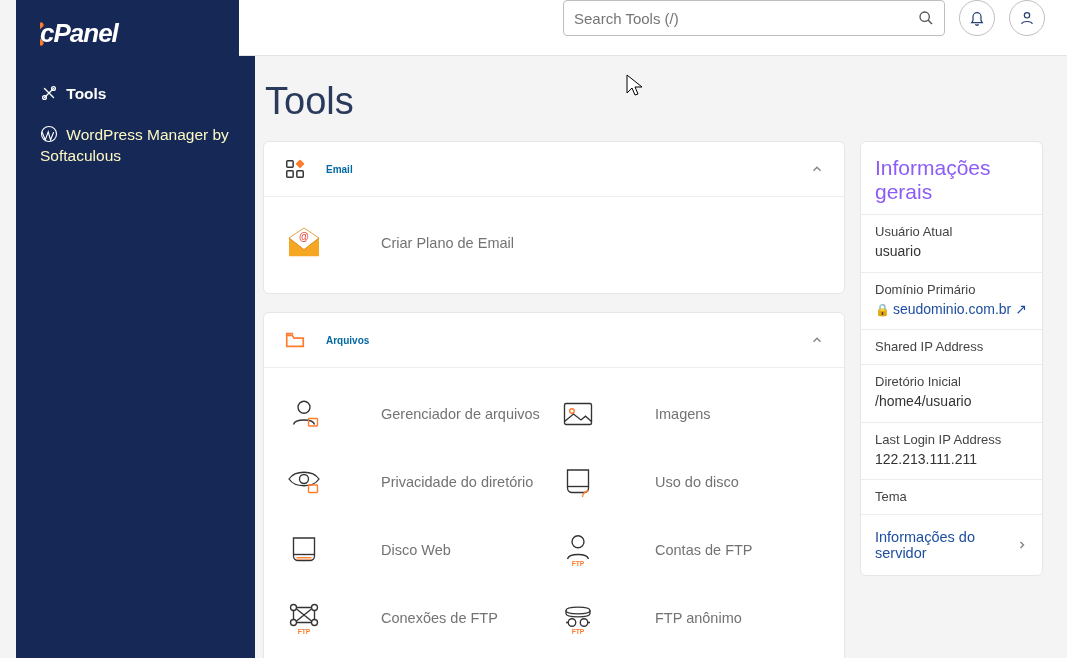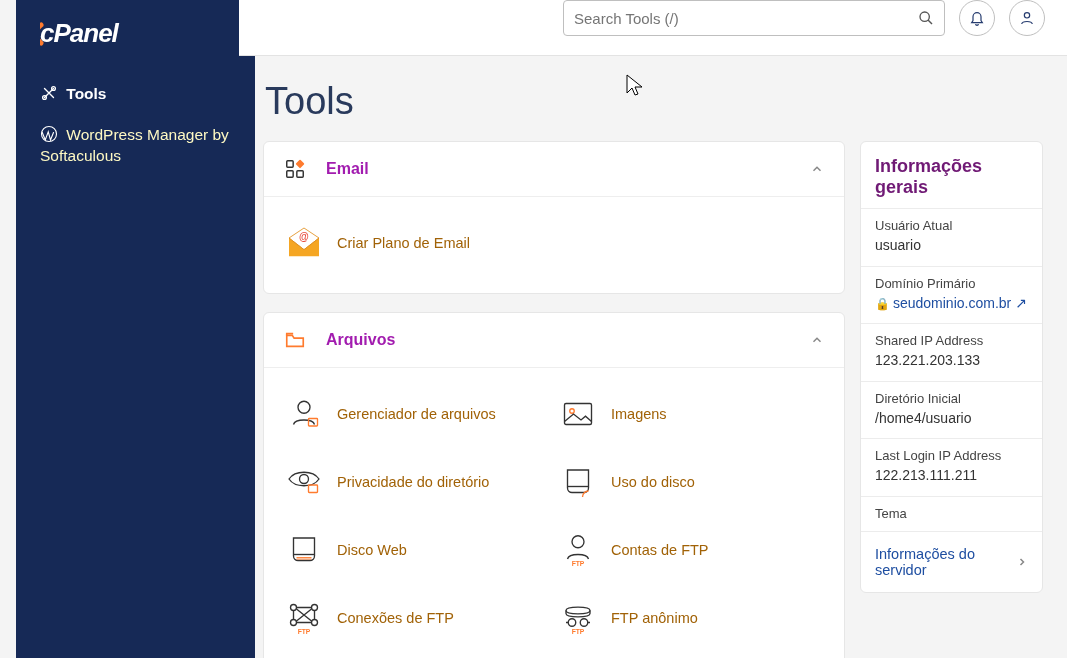--- a/index.html
+++ b/index.html
@@ -14,31 +14,31 @@
   .search-wrap input { flex: 1; border: 0; outline: 0; font-size: 15px; color: #555; background: transparent; }
   .icon-btn { width: 36px; height: 36px; border: 1px solid #bfbfbf; border-radius: 50%; margin-left: 14px; display: flex; align-items: center; justify-content: center; color: #263c6f; cursor: pointer; }
 
   .main { position: absolute; left: 239px; top: 56px; right: 0; bottom: 0; overflow: hidden; }
   .page-title { font-size: 38px; color: #293a5c; padding: 24px 26px 18px; font-weight: 400; }
   .content { display: flex; gap: 15px; padding: 0 24px; }
   .col-left { flex: 1; min-width: 0; }
   .col-right { width: 183px; }
 
   .panel { background: #fff; border: 1px solid #e6e6e6; border-radius: 6px; margin-bottom: 18px; }
-  .panel-h { display: flex; align-items: center; padding: 16px 20px; font-size: 16px; font-weight: 600; color: #a21caf; border-bottom: 1px solid #eee; }
+  .panel-h { display: flex; align-items: center; padding: 16px 20px; font-size: 10px; font-weight: 600; color: #0369a1; border-bottom: 1px solid #eee; }
   .panel-h .hi { width: 28px; margin-right: 14px; display: inline-flex; }
   .panel-h .chev { margin-left: auto; color: #888; }
   .panel-body { padding: 12px 20px 16px; }
   .grid2 { display: grid; grid-template-columns: 1fr 1fr; column-gap: 8px; }
   .tool { display: flex; align-items: center; padding: 14px 0; cursor: pointer; min-height: 52px; }
   .tool .ti { width: 40px; height: 40px; margin-right: 13px; display: inline-flex; align-items: center; justify-content: center; flex: 0 0 40px; }
-  .tool .tl { color: #a16207; font-size: 14.5px; }
+  .tool .tl { color: #737373; font-size: 14.5px; margin-left: 44px; }
 
   .info-panel { background: #fff; border: 1px solid #e6e6e6; border-radius: 6px; font-size: 13.5px; }
-  .info-h { padding: 14px 14px 10px; font-weight: 700; font-size: 18px; color: #701a75; }
+  .info-h { padding: 14px 14px 10px; font-weight: 400; font-size: 21px; color: #8b5cf6; }
   .info-row { border-top: 1px solid #ececec; padding: 9px 14px 10px; }
   .info-row .lbl { color: #444; font-size: 13px; }
   .info-row .val { color: #333; font-size: 14px; margin-top: 3px; line-height: 1.4; word-break: break-word; }
   .info-link { border-top: 1px solid #ececec; padding: 14px 14px; color: #1e4ea1; font-size: 14.5px; display: flex; align-items: center; cursor: pointer; }
   .info-link .chev { margin-left: auto; color: #888; }
   .link-val { color: #1e4ea1; }
   .lock { font-size: 12px; color: #555; margin-right: 3px; }
 
   .cursor { position: absolute; left: 626px; top: 74px; pointer-events: none; z-index: 9; }
   svg { display: block; }
@@ -265,21 +265,20 @@
           <div class="val">usuario</div>
         </div>
         <div class="info-row">
           <div class="lbl">Domínio Primário</div>
           <div class="val">
             <span class="lock">🔒</span><a class="link-val"><span>seudominio.com.br</span> <span>↗</span></a>
           </div>
         </div>
         <div class="info-row">
           <div class="lbl">Shared IP Address</div>
-          <div class="val">123.221.203.133</div>
         </div>
         <div class="info-row">
           <div class="lbl">Diretório Inicial</div>
           <div class="val">/home4/usuario</div>
         </div>
         <div class="info-row">
           <div class="lbl">Last Login IP Address</div>
           <div class="val">122.213.111.211</div>
         </div>
         <div class="info-row">

